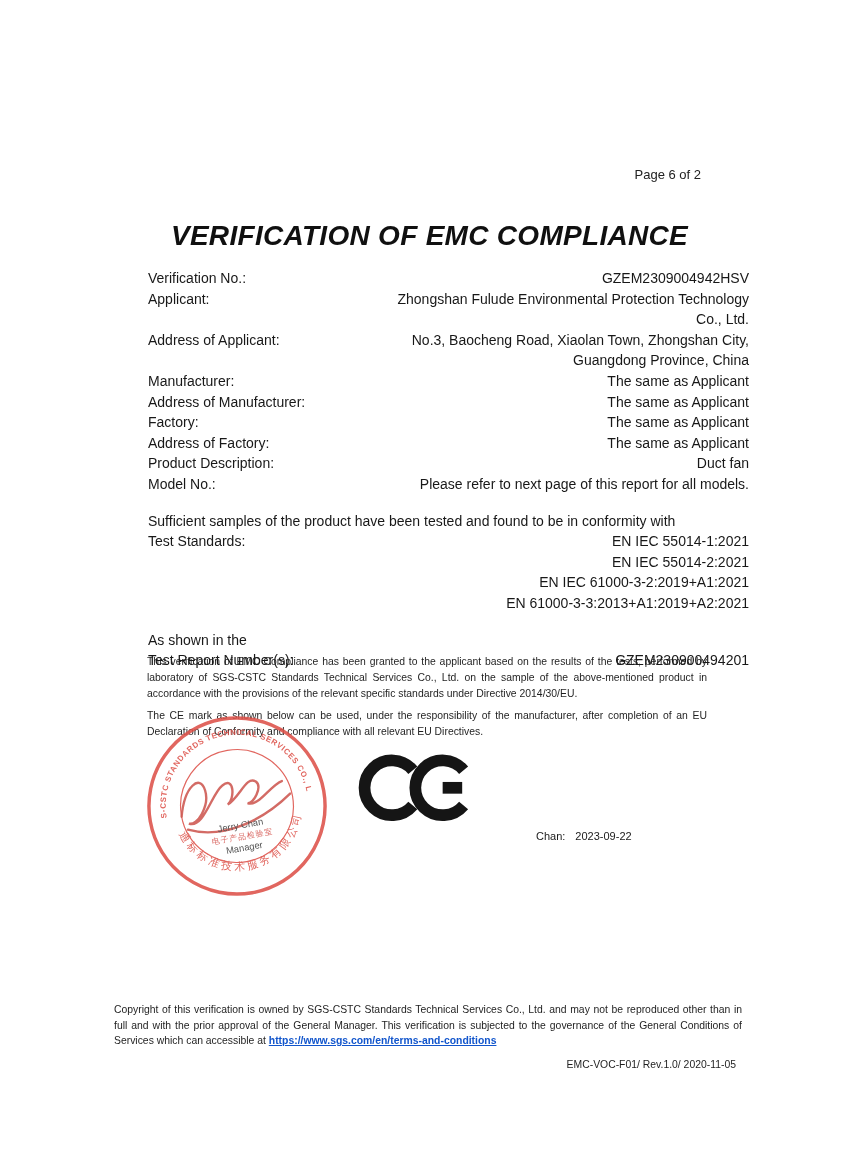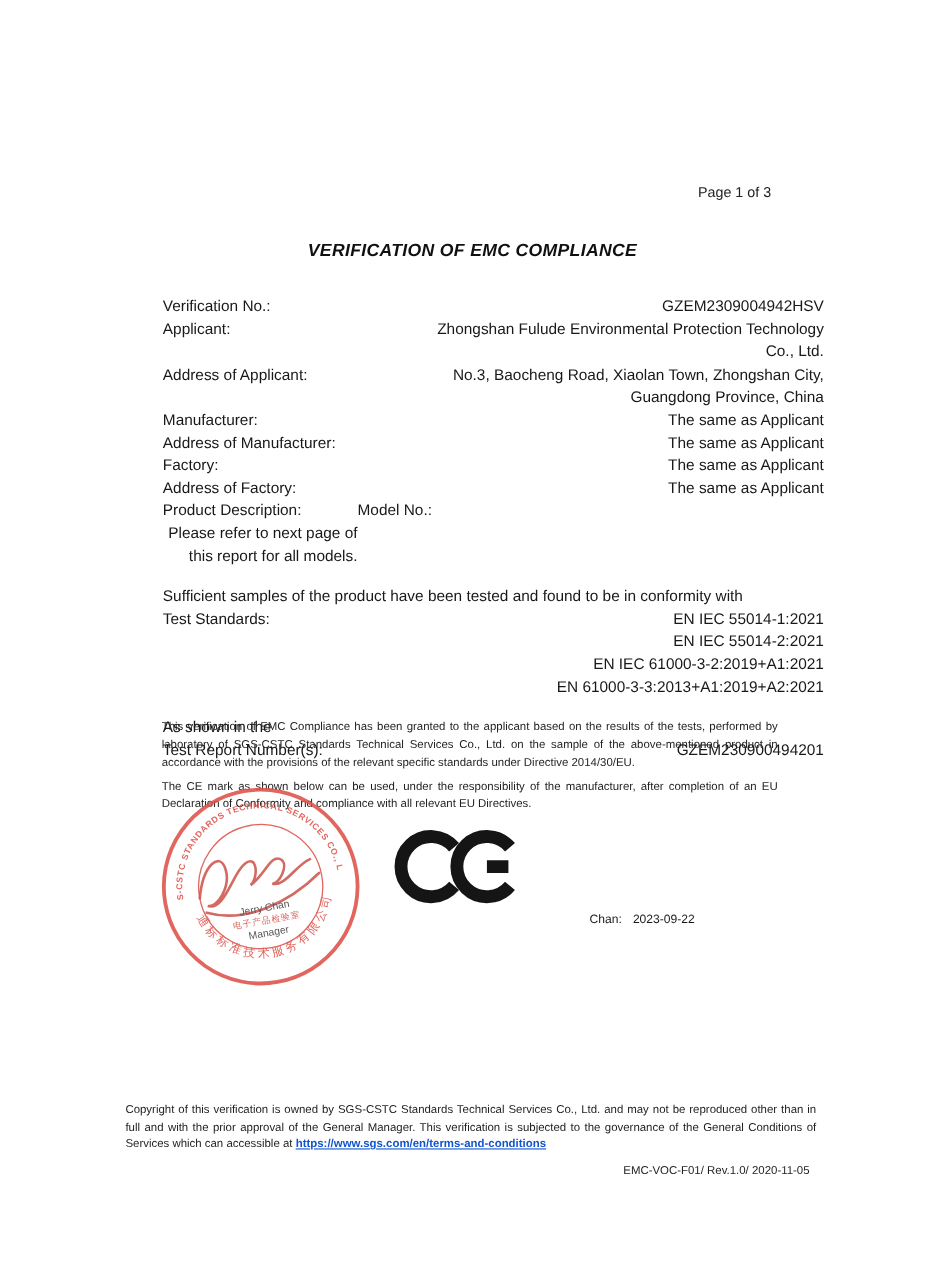--- a/index.html
+++ b/index.html
@@ -18,21 +18,21 @@
     font-size:64px; line-height:62px; color:#434345; letter-spacing:1px;
   }
   .logo-underline { position:absolute; left:-15px; top:61px; width:140px; height:2.5px; background:#8f8f92; }
   .logo-cross-v { position:absolute; left:118px; top:-5px; width:4px; height:88px; background:#e8312a; }
   .logo-cross-h { position:absolute; left:100px; top:66px; width:60px; height:4px; background:#e8312a; }
 
   .page-indicator { position:absolute; top:167px; right:158px; font-size:13px; color:#222; }
 
   .title {
     position:absolute; top:220px; left:0; right:0; text-align:center;
-    font-size:16px; font-weight:700; font-style:italic; letter-spacing:.3px; color:#101010;
+    font-size:28px; font-weight:700; font-style:italic; letter-spacing:.3px; color:#101010;
   }
 
   
   .cert-grid {
     position:absolute; top:268px; left:148px; right:110px;
     display:grid; grid-template-columns:177px 1fr;
     font-size:14px; line-height:20.6px; color:#181818;
   }
   .cert-grid .lbl { padding-right:6px; }
   .cert-grid .val { white-space:pre-line;text-align:right; }
@@ -69,21 +69,21 @@
   .footer .terms-link { color:#1155cc; text-decoration:underline; font-weight:700; cursor:pointer; }
   .footer .member { text-align:center; margin-top:12px; }
   .footer .doc-code { text-align:right; margin-top:8px; padding-right:6px; }
 </style>
 </head>
 <body>
 
 <div class="page">
 
 
-  <div class="page-indicator">Page 1 of 3</div>
+  <div class="page-indicator">Page 6 of 2</div>
 
   <div class="title">VERIFICATION OF EMC COMPLIANCE</div>
 
   <div class="cert-grid">
     <div class="lbl">Verification No.:</div>
     <div class="val">GZEM2309004942HSV</div>
 
     <div class="lbl">Applicant:</div>
     <div class="val">Zhongshan Fulude Environmental Protection Technology
 Co., Ltd.</div>
@@ -98,20 +98,21 @@
     <div class="lbl">Address of Manufacturer:</div>
     <div class="val">The same as Applicant</div>
 
     <div class="lbl">Factory:</div>
     <div class="val">The same as Applicant</div>
 
     <div class="lbl">Address of Factory:</div>
     <div class="val">The same as Applicant</div>
 
     <div class="lbl">Product Description:</div>
+    <div class="val">Duct fan</div>
 
     <div class="lbl">Model No.:</div>
     <div class="val">Please refer to next page of this report for all models.</div>
 
     <div class="full">Sufficient samples of the product have been tested and found to be in conformity with</div>
 
     <div class="lbl">Test Standards:</div>
     <div class="val">EN IEC 55014-1:2021
 EN IEC 55014-2:2021
 EN IEC 61000-3-2:2019+A1:2021

